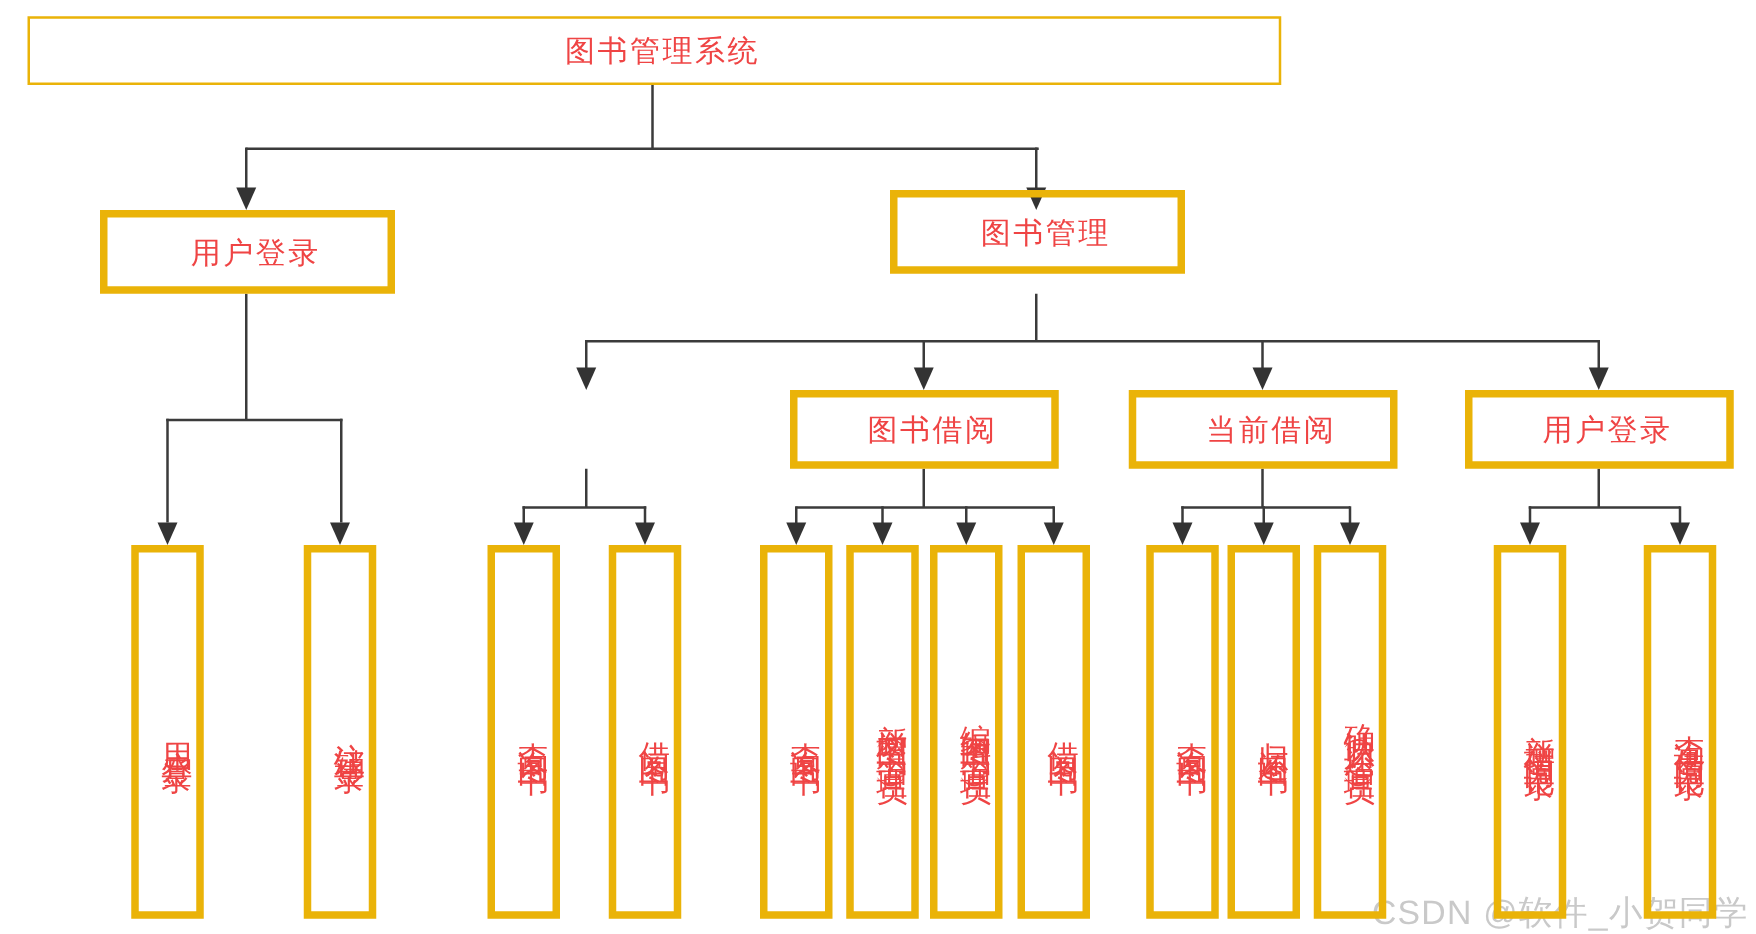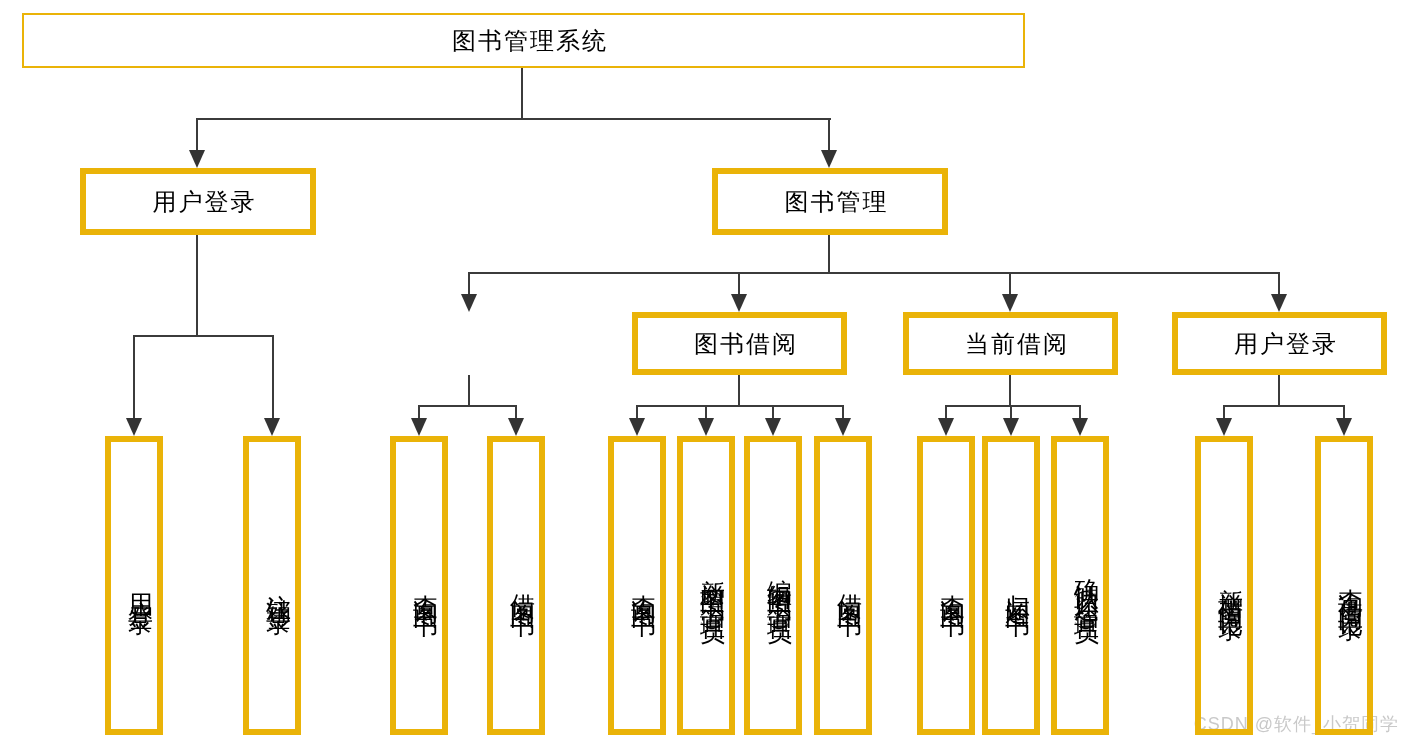--- a/index.html
+++ b/index.html
@@ -15,21 +15,21 @@
   .box {
     position: absolute;
     box-sizing: border-box;
     border: 6px solid #eab308;
     background: transparent;
     display: flex;
     align-items: center;
     justify-content: center;
     font-size: 24px;
     letter-spacing: 2px;
-    color: #000000;
+    color: #ef4444;
     z-index: 2;
     padding-left: 13px;
   }
   .box.root { border-width: 2px; font-size: 24px; }
   .vbox {
     writing-mode: vertical-rl;
     text-orientation: mixed;
     font-size: 25px;
     letter-spacing: 6px;
     line-height: 1;
@@ -47,21 +47,21 @@
     width: 0; height: 0;
     border-left: 8px solid transparent;
     border-right: 8px solid transparent;
     border-top: 18px solid #333333;
     z-index: 1;
   }
   .watermark {
     position: absolute;
     right: 6px;
     top: 712px;
-    font-size: 18px;
+    font-size: 27px;
     letter-spacing: 1px;
     color: #c9c9c9;
     z-index: 0;
     white-space: nowrap;
   }
 </style>
 </head>
 <body>
 
 <div class="canvas">
@@ -71,21 +71,21 @@
   <div class="box root" style="left:22px; top:13px; width:1003px; height:55px;">图书管理系统</div>
 
   <div class="vline" style="left:521px; top:68px; height:52px;"></div>
   <div class="hline" style="left:197px; top:118px; width:634px;"></div>
   <div class="vline" style="left:196px; top:118px; height:33px;"></div>
   <div class="arrow" style="left:189px; top:150px;"></div>
   <div class="vline" style="left:828px; top:118px; height:33px;"></div>
   <div class="arrow" style="left:821px; top:150px;"></div>
 
   <div class="box" style="left:80px; top:168px; width:236px; height:67px;">用户登录</div>
-  <div class="box" style="left:712px; top:168px; width:236px; height:67px;">图书管理</div>
+  <div class="box" style="left:712px; top:152px; width:236px; height:67px;">图书管理</div>
 
   <div class="vline" style="left:196px; top:235px; height:101px;"></div>
   <div class="hline" style="left:133px; top:335px; width:141px;"></div>
   <div class="vline" style="left:133px; top:335px; height:83px;"></div>
   <div class="arrow" style="left:126px; top:418px;"></div>
   <div class="vline" style="left:272px; top:335px; height:83px;"></div>
   <div class="arrow" style="left:264px; top:418px;"></div>
 
   <div class="vline" style="left:828px; top:235px; height:38px;"></div>
   <div class="hline" style="left:469px; top:272px; width:811px;"></div>

